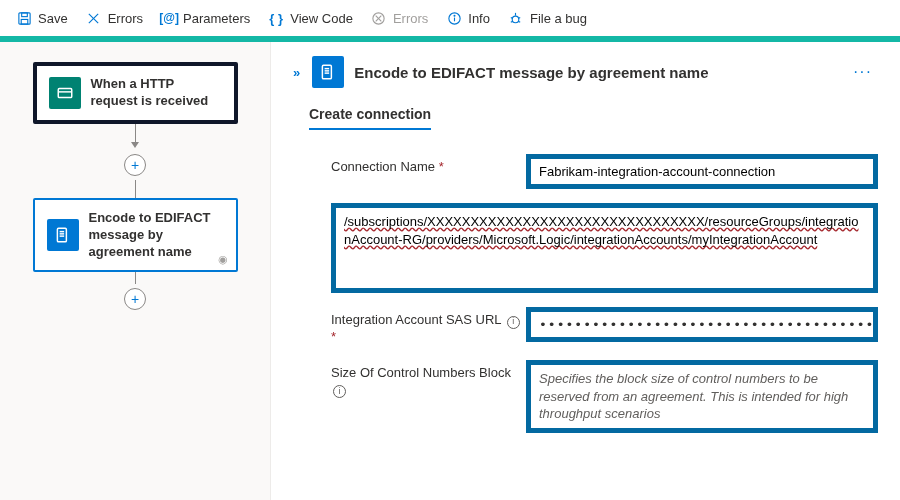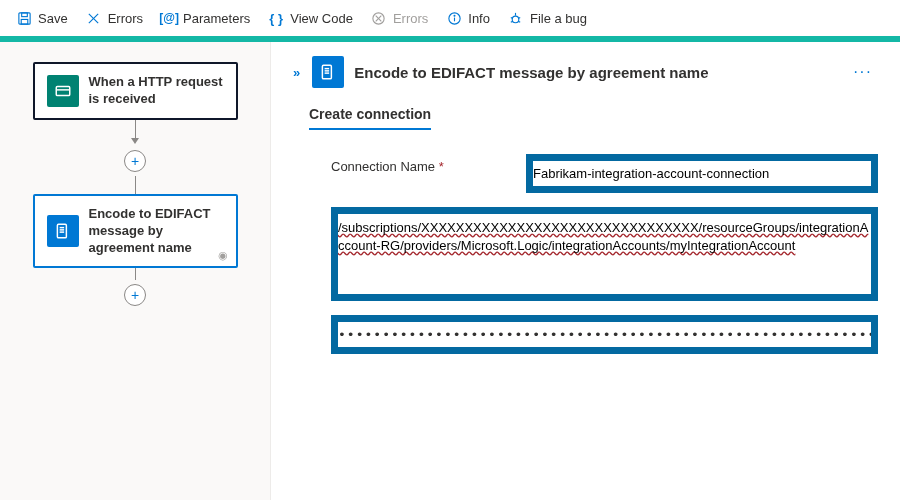--- a/index.html
+++ b/index.html
@@ -4,21 +4,21 @@
 <style>
   * { box-sizing: border-box; margin: 0; padding: 0; }
   body { font-family: "Segoe UI", -apple-system, sans-serif; font-size: 13px; color: #323130; background: #fff; width: 900px; height: 500px; overflow: hidden; }
   .toolbar { display: flex; align-items: flex-start; gap: 2px; padding: 6px 8px; border-bottom: 6px solid #14b8a6; }
   .toolbar-btn { display: flex; align-items: center; gap: 6px; padding: 4px 8px; cursor: pointer; font-size: 13px; color: #323130; background: transparent; border: none; border-radius: 2px; }
   .toolbar-btn.disabled { color: #a19f9d; cursor: default; }
   .toolbar-btn .ic { width: 16px; height: 16px; display: inline-flex; align-items: center; justify-content: center; color: #0078d4; }
   .toolbar-btn.disabled .ic { color: #a19f9d; }
   .main { display: flex; height: calc(500px - 34px); }
   .canvas { width: 270px; background: #faf9f8; padding: 20px 18px; display: flex; flex-direction: column; align-items: center; }
-  .node { width: 205px; background: #fff; border: 2px solid #0f172a; border-radius: 2px; display: flex; align-items: center; padding: 10px 12px; gap: 10px; cursor: pointer; position: relative; }
+  .node { width: 205px; background: #fff; border: 4px solid #0f172a; border-radius: 2px; display: flex; align-items: center; padding: 10px 12px; gap: 10px; cursor: pointer; position: relative; }
   .node.selected { border: 2px solid #0078d4; }
   .node-icon { width: 32px; height: 32px; border-radius: 2px; display: flex; align-items: center; justify-content: center; flex-shrink: 0; }
   .node-icon.teal { background: #008272; color: #fff; }
   .node-icon.blue { background: #0078d4; color: #fff; }
   .node-title { font-size: 13px; font-weight: 600; line-height: 1.3; }
   .peek-icon { position: absolute; bottom: 4px; right: 8px; color: #a19f9d; font-size: 11px; }
   .connector { display: flex; flex-direction: column; align-items: center; }
   .connector-line { width: 1px; height: 18px; background: #8a8886; }
   .connector-arrow { width: 0; height: 0; border-left: 4px solid transparent; border-right: 4px solid transparent; border-top: 6px solid #8a8886; margin-bottom: 2px; }
   .plus-circle { width: 22px; height: 22px; border: 1px solid #8a8886; border-radius: 50%; background: #fff; color: #0078d4; display: flex; align-items: center; justify-content: center; font-size: 14px; cursor: pointer; margin: 4px 0; }
@@ -27,21 +27,21 @@
   .collapse-chevrons { color: #0078d4; font-size: 13px; font-weight: 600; cursor: pointer; padding: 4px; letter-spacing: -2px; }
   .panel-icon { width: 32px; height: 32px; background: #0078d4; color: #fff; border-radius: 2px; display: flex; align-items: center; justify-content: center; }
   .panel-title { font-size: 15px; font-weight: 600; flex: 1; }
   .more-btn { color: #0078d4; font-size: 16px; cursor: pointer; padding: 4px 6px; letter-spacing: 1px; }
   .tab-label { font-size: 14px; font-weight: 600; color: #323130; border-bottom: 2px solid #0078d4; display: inline-block; padding-bottom: 6px; margin-bottom: 24px; margin-left: 20px; }
   .form { margin-left: 42px; }
   .form-row { display: flex; margin-bottom: 14px; align-items: flex-start; justify-content: center; }
   .form-label { width: 195px; flex-shrink: 0; font-size: 13px; color: #323130; padding-top: 5px; line-height: 1.3; }
   .req { color: #a4262c; }
   .info-ic { display: inline-flex; width: 13px; height: 13px; border: 1px solid #605e5c; border-radius: 50%; font-size: 9px; align-items: center; justify-content: center; color: #605e5c; margin: 0 2px; cursor: help; }
-  .form-input { flex: 1; border: 7px solid #0369a1; padding: 5px 0; font-size: 13px; font-family: inherit; min-height: 28px; }
+  .form-input { flex: 1; border: 5px solid #0369a1; padding: 5px 8px; font-size: 13px; font-family: inherit; min-height: 28px; }
   .ta { resize: none; line-height: 1.35; }
   .ta.spell { text-decoration: underline wavy #a4262c; text-decoration-skip-ink: none; }
   .placeholder-text { color: #605e5c; font-style: italic; }
   .dots { font-family: monospace; letter-spacing: 1px; overflow: hidden; white-space: nowrap; }
   .create-btn { margin-left: 237px; margin-top: 10px; background: #0078d4; color: #fff; border: none; padding: 8px 18px; font-size: 14px; font-weight: 600; cursor: pointer; border-radius: 2px; }
   svg { display: block; }
 </style>
 </head>
 <body>
 
@@ -171,20 +171,29 @@
           <span>Connection Name</span> <span class="req">*</span>
         </div>
         <input class="form-input" value="Fabrikam-integration-account-connection" style="">
       </div>
 
       <div class="form-row">
         <textarea class="form-input ta spell" rows="4" style="">/subscriptions/XXXXXXXXXXXXXXXXXXXXXXXXXXXXXXXX/resourceGroups/integrationAccount-RG/providers/Microsoft.Logic/integrationAccounts/myIntegrationAccount</textarea>
       </div>
 
       <div class="form-row">
+        <div class="form-label">
+          <span>Integration Account SAS URL</span> <span class="info-ic">i</span><br><span class="req">*</span>
+        </div>
         <div class="form-input dots">••••••••••••••••••••••••••••••••••••••••••••••••••••••••••••••••••••••••••••••••••••…</div>
       </div>
 
+      <div class="form-row">
+        <div class="form-label">
+          <span>Size Of Control Numbers Block</span> <span class="info-ic">i</span>
+        </div>
+        <div class="form-input ta placeholder-text" style="min-height:60px">Specifies the block size of control numbers to be reserved from an agreement. This is intended for high throughput scenarios</div>
+      </div>
 
     </div>
   </div>
 
 </div>
 
 </body></html>

